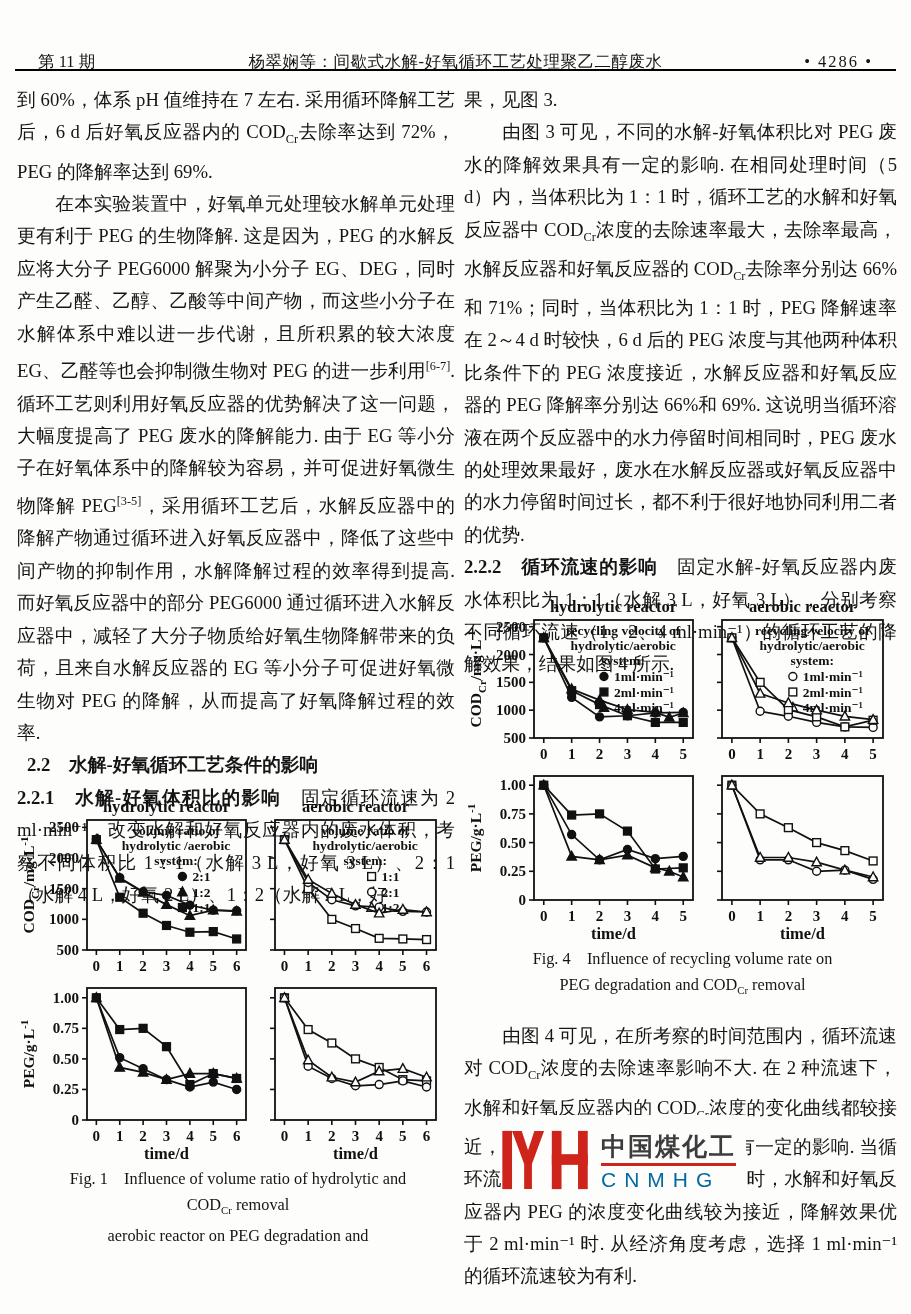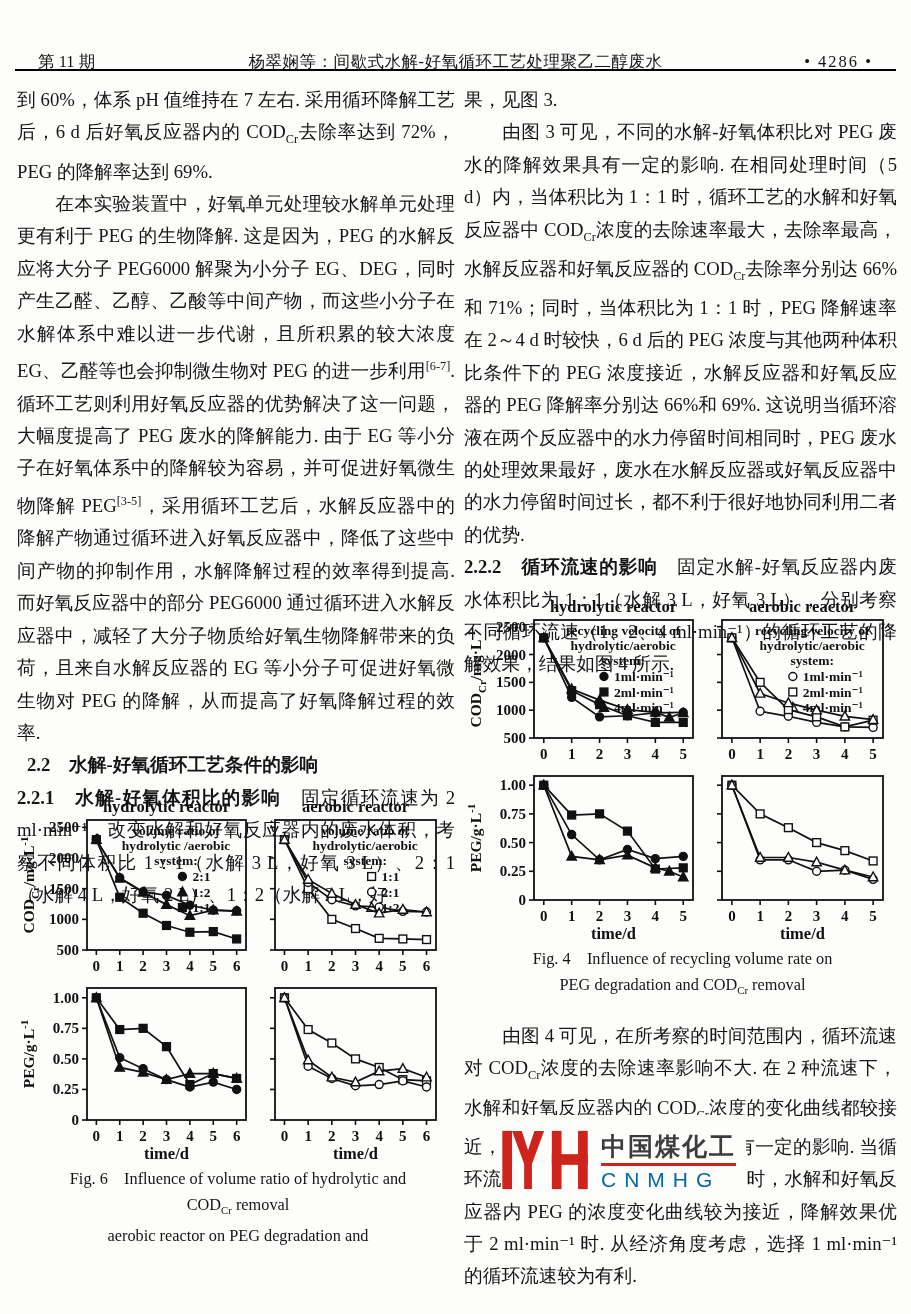--- a/index.html
+++ b/index.html
@@ -277,21 +277,21 @@
             <polygon points="21.470588235294116,14.777777777777786 16.770588235294117,23.477777777777785 26.170588235294115,23.477777777777785" fill="#fff" stroke="#111" stroke-width="1.4"></polygon>
             <polygon points="45.147058823529406,77.11111111111111 40.4470588235294,85.81111111111112 49.84705882352941,85.81111111111112" fill="#fff" stroke="#111" stroke-width="1.4"></polygon>
             <polygon points="68.8235294117647,94.22222222222223 64.1235294117647,102.92222222222223 73.5235294117647,102.92222222222223" fill="#fff" stroke="#111" stroke-width="1.4"></polygon>
             <polygon points="92.49999999999999,99.1111111111111 87.79999999999998,107.8111111111111 97.19999999999999,107.8111111111111" fill="#fff" stroke="#111" stroke-width="1.4"></polygon>
             <polygon points="116.1764705882353,88.11111111111111 111.4764705882353,96.81111111111112 120.8764705882353,96.81111111111112" fill="#fff" stroke="#111" stroke-width="1.4"></polygon>
             <polygon points="139.85294117647058,85.66666666666667 135.1529411764706,94.36666666666667 144.55294117647057,94.36666666666667" fill="#fff" stroke="#111" stroke-width="1.4"></polygon>
             <polygon points="163.52941176470588,94.22222222222223 158.8294117647059,102.92222222222223 168.22941176470587,102.92222222222223" fill="#fff" stroke="#111" stroke-width="1.4"></polygon>
           </svg>
       </div>
       <figcaption class="cap">
-        <div><span>Fig. 6　Influence of volume ratio of hydrolytic and</span></div>
+        <div><span>Fig. 1　Influence of volume ratio of hydrolytic and</span></div>
         <div><span>COD</span><sub>Cr</sub><span> removal</span></div>
         <div><span>aerobic reactor on PEG degradation and</span></div>
       </figcaption>
     </figure>
 
     <p class="para abs-p4"><span>氧 4 L）情况下，循环工艺对 PEG 废水的降解效</span></p>
   </div>
 
   <div class="col col-right">
     <p class="para"><span>果，见图 3.</span></p>

